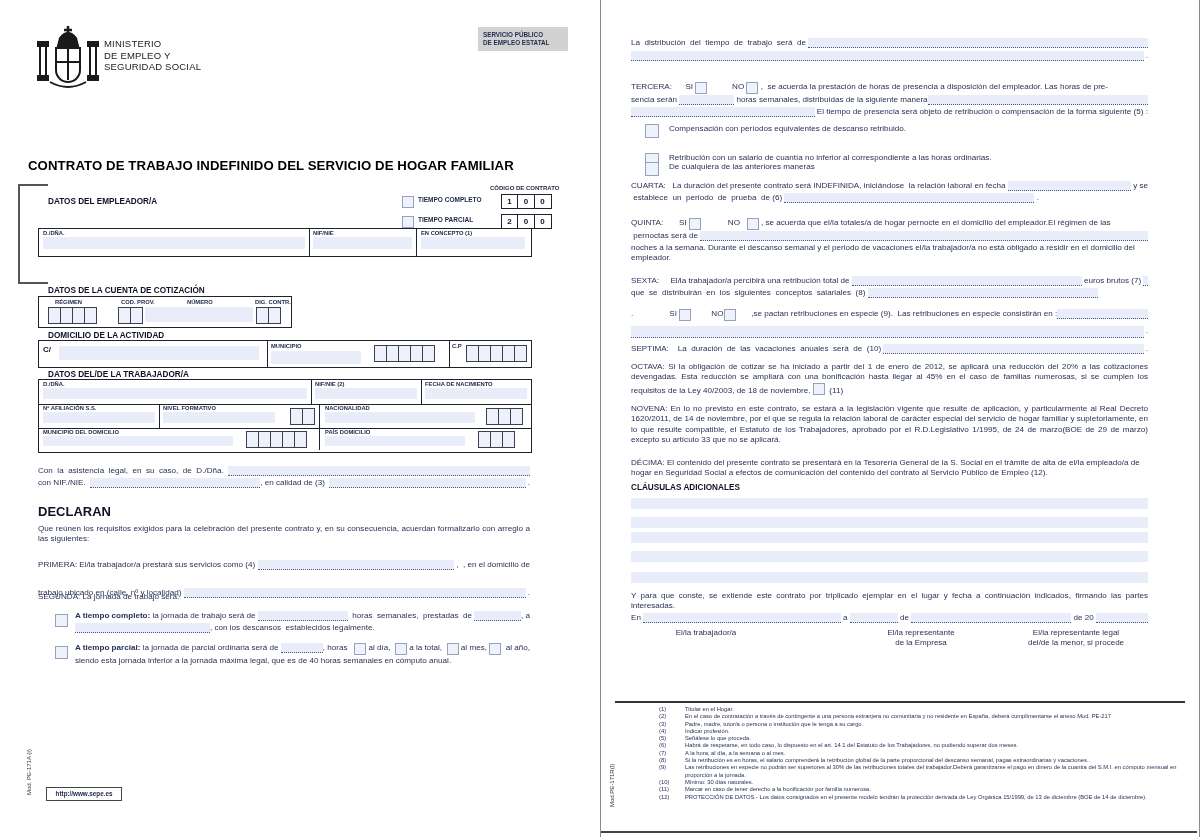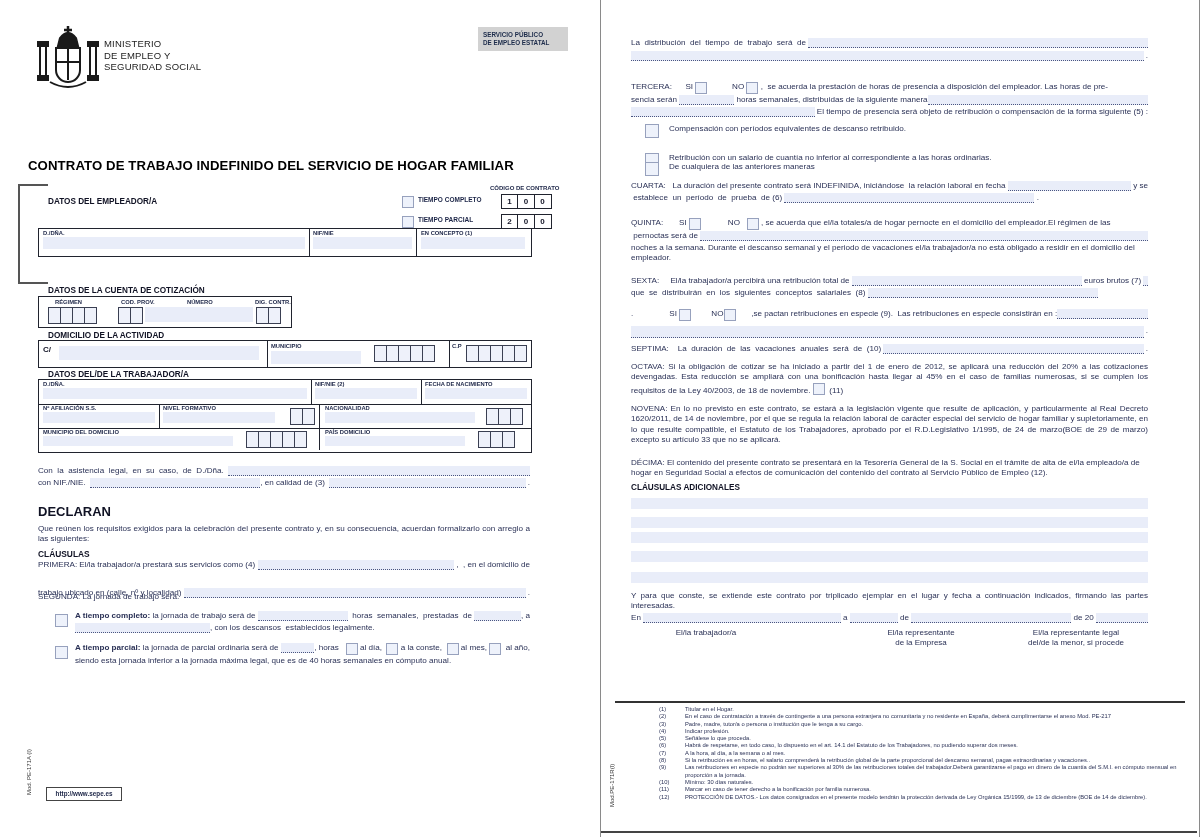--- a/index.html
+++ b/index.html
@@ -246,21 +246,20 @@
         <span class="t"> .</span>
       </div>
   </div>
 
   <div class="abs sect ctr" style="left:38px;top:504px;width:492px;font-size:13px">DECLARAN</div>
 
   <div class="abs p jp" style="left:38px;top:524px;width:492px">
     <span>Que reúnen los requisitos exigidos para la celebración del presente contrato y,  en su consecuencia, acuerdan formalizarlo con arreglo a las siguientes:</span>
   </div>
 
-  <div class="abs sect ctr" style="left:38px;top:549px;width:492px;font-size:8.4px">CLÁUSULAS</div>
 
   <div class="abs p" style="left:38px;top:560px;width:492px">
     <div class="ln">
         <span class="t">PRIMERA: El/la trabajador/a prestará sus servicios como (4) </span>
         <span class="fill grow"></span>
         <span class="t"> ,  , en el domicilio de</span>
       </div>
     <div class="ln" style="margin-top:17px">
         <span class="t">trabajo ubicado en (calle, nº y localidad) </span>
         <span class="fill grow"></span>
@@ -292,21 +291,21 @@
     <span class="cb abs" style="left:0;top:3px;width:11px;height:11px"></span>
     <div class="p" style="margin-left:20px">
       <div class="ln">
           <span class="t b">A tiempo parcial:</span>
           <span class="t"> la jornada de parcial ordinaria será de </span>
           <span class="fill" style="width:62px"></span>
           <span class="t">, horas   </span>
           <span class="cb"></span>
           <span class="t"> al día,  </span>
           <span class="cb"></span>
-          <span class="t"> a la conste,  </span>
+          <span class="t"> a la total,  </span>
           <span class="cb"></span>
           <span class="t"> al mes, </span>
           <span class="cb"></span>
           <span class="t">  al año,</span>
         </div>
       <div style="margin-top:1px"><span>siendo esta jornada inferior a la jornada máxima legal, que es de 40 horas semanales en cómputo anual.</span></div>
     </div>
   </div>
 
   <div class="abs vtext" style="left:26px;top:690px;height:105px">Mod. PE-171A (I)</div>

